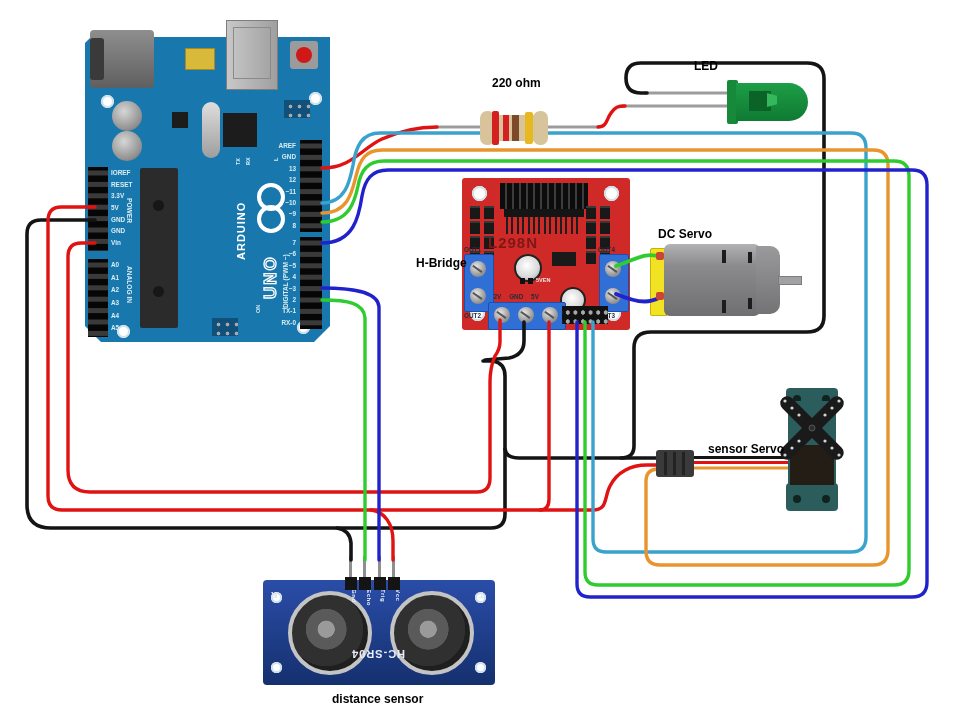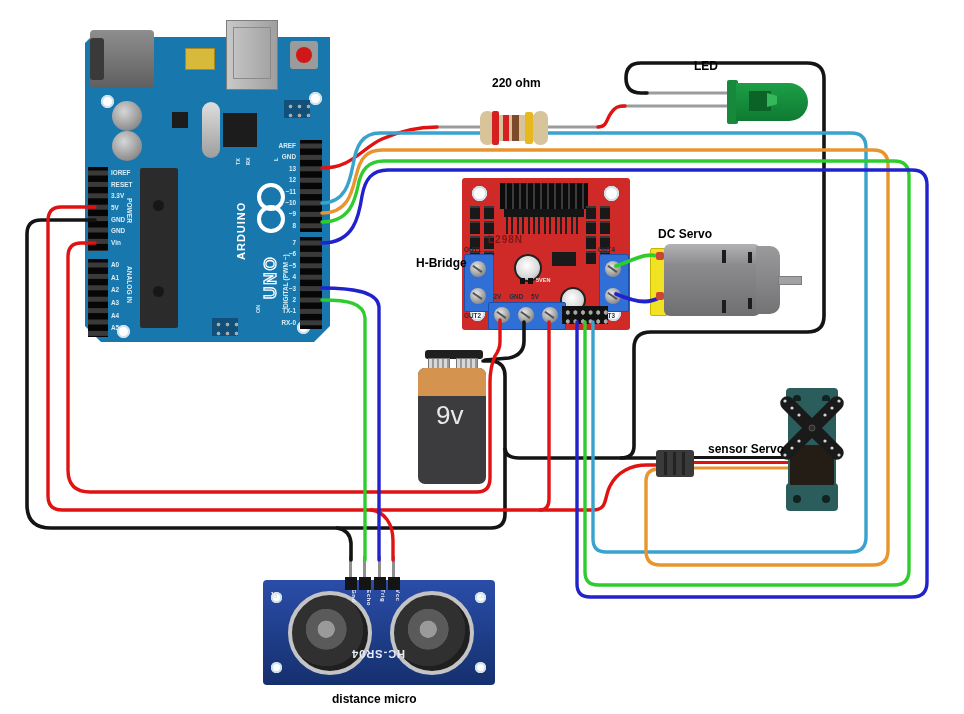--- a/index.html
+++ b/index.html
@@ -158,21 +158,21 @@
       <div class="smd" style="left:138px;top:43px;"></div>
     <div class="smd" style="left:124px;top:58px;"></div>
       <div class="smd" style="left:138px;top:58px;"></div>
     <div class="smd" style="left:124px;top:73px;"></div>
       <div class="smd" style="left:138px;top:73px;"></div>
 
     <div class="abs" style="left:52px;top:76px;width:24px;height:24px;border-radius:50%;background:radial-gradient(circle at 45% 40%,#fff,#d8d8d8 60%,#888);border:2px solid #222;"></div>
     <div class="abs" style="left:98px;top:109px;width:22px;height:22px;border-radius:50%;background:radial-gradient(circle at 45% 40%,#fff,#d8d8d8 60%,#888);border:2px solid #222;"></div>
     <div class="abs" style="left:90px;top:74px;width:24px;height:14px;background:#1a1a1a;"></div>
 
-    <div class="abs" style="left:26px;top:56px;font-size:10px;font-weight:bold;color:#7e1818;letter-spacing:1px;">L298N</div>
+    <div class="abs" style="left:26px;top:56px;font-size:15px;font-weight:bold;color:#7e1818;letter-spacing:1px;">L298N</div>
     <div class="abs" style="left:58px;top:100px;width:5px;height:6px;background:#111;"></div>
     <div class="abs" style="left:66px;top:100px;width:5px;height:6px;background:#111;"></div>
     <div class="abs" style="left:74px;top:99px;font-size:5.5px;font-weight:bold;color:#f2e6e6;">5VEN</div>
 
     <div class="hb-label" style="left:2px;top:68px;">OUT1</div>
     <div class="hb-label" style="left:2px;top:134px;">OUT2</div>
     <div class="hb-label" style="left:136px;top:68px;">OUT4</div>
     <div class="hb-label" style="left:136px;top:134px;">OUT3</div>
     <div class="hb-label" style="left:28px;top:115px;word-spacing:6px;">12V GND 5V</div>
 
@@ -194,28 +194,20 @@
     <div class="abs" style="left:2px;top:4px;width:16px;height:66px;background:#f2e224;border:1px solid #c8b400;border-radius:2px;"></div>
     <div class="abs" style="left:16px;top:0;width:96px;height:72px;background:linear-gradient(#b2b2b4,#8b8b8d 30%,#6f6f71);border-radius:6px;"></div>
     <div class="abs" style="left:108px;top:2px;width:24px;height:68px;background:linear-gradient(#9a9a9c,#737375);border-radius:0 10px 10px 0;"></div>
     <div class="abs" style="left:130px;top:32px;width:22px;height:7px;background:#a2a2a4;border:1px solid #7c7c7e;"></div>
     <div class="abs" style="left:74px;top:6px;width:4px;height:13px;background:#1c1c1c;"></div>
     <div class="abs" style="left:74px;top:56px;width:4px;height:13px;background:#1c1c1c;"></div>
     <div class="abs" style="left:100px;top:8px;width:4px;height:11px;background:#1c1c1c;"></div>
     <div class="abs" style="left:100px;top:54px;width:4px;height:11px;background:#1c1c1c;"></div>
   </div>
 
-  <div class="comp" style="left:418px;top:350px;width:70px;height:134px;">
-    <div class="abs" style="left:7px;top:0;width:58px;height:9px;background:#1f1f1f;border-radius:3px;"></div>
-    <div class="abs" style="left:10px;top:8px;width:20px;height:11px;background:repeating-linear-gradient(90deg,#d8d8d8 0 3px,#9a9a9a 3px 5px);border:1px solid #777;"></div>
-    <div class="abs" style="left:38px;top:8px;width:20px;height:11px;background:repeating-linear-gradient(90deg,#d8d8d8 0 3px,#9a9a9a 3px 5px);border:1px solid #777;"></div>
-    <div class="abs" style="left:0;top:18px;width:68px;height:116px;background:#3c3c3f;border-radius:7px;"></div>
-    <div class="abs" style="left:0;top:18px;width:68px;height:28px;background:#d4934f;border-radius:7px 7px 0 0;"></div>
-    <div class="abs" style="left:18px;top:50px;font-size:26px;color:#e8e8e8;font-family:'Liberation Sans',sans-serif;">9v</div>
-  </div>
 
   <div id="sensor" class="comp">
     <div class="hole" style="left:8px;top:12px;width:11px;height:11px;"></div>
     <div class="hole" style="left:212px;top:12px;width:11px;height:11px;"></div>
     <div class="hole" style="left:8px;top:82px;width:11px;height:11px;"></div>
     <div class="hole" style="left:212px;top:82px;width:11px;height:11px;"></div>
     <div class="transducer" style="left:25px;top:11px;"></div>
     <div class="transducer" style="left:127px;top:11px;"></div>
     <div class="abs" style="left:8px;top:10px;font-size:9px;font-weight:bold;color:#dfe6f5;transform:rotate(180deg);">R</div>
     <div class="abs" style="left:216px;top:10px;font-size:9px;font-weight:bold;color:#dfe6f5;transform:rotate(180deg);">T</div>
@@ -335,14 +327,14 @@
   </div>
 
   <div class="overlay" style="left:656px;top:252px;width:8px;height:8px;background:#cc4433;border-radius:2px;"></div>
   <div class="overlay" style="left:656px;top:292px;width:8px;height:8px;background:#cc4433;border-radius:2px;"></div>
 
   <div class="biglabel" style="left:492px;top:76px;">220 ohm</div>
   <div class="biglabel" style="left:694px;top:59px;">LED</div>
   <div class="biglabel" style="left:416px;top:256px;">H-Bridge</div>
   <div class="biglabel" style="left:658px;top:227px;">DC Servo</div>
   <div class="biglabel" style="left:708px;top:442px;">sensor Servo</div>
-  <div class="biglabel" style="left:332px;top:692px;">distance micro</div>
+  <div class="biglabel" style="left:332px;top:692px;">distance sensor</div>
 </div>
 
 </body></html>

